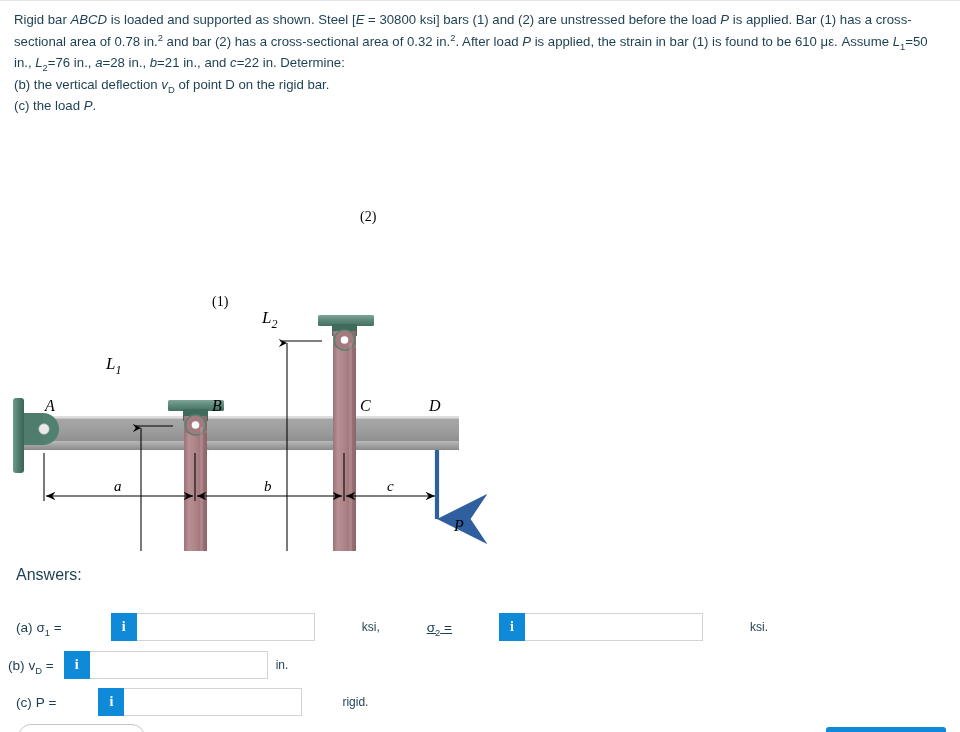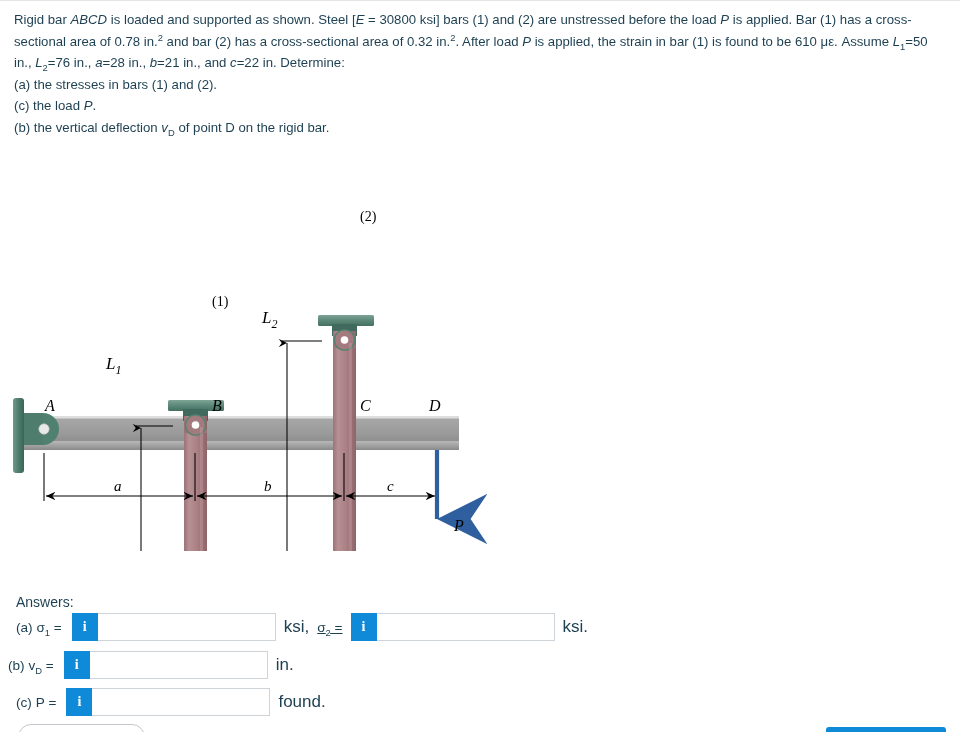--- a/index.html
+++ b/index.html
@@ -46,35 +46,35 @@
     top: 150px;
     width: 520px;
     height: 400px;
   }
   .figure svg { display: block; }
 
   
   .answers-label {
     position: absolute;
     left: 16px;
-    top: 593px;
-    font-size: 14px;
+    top: 565px;
+    font-size: 16px;
     color: #1c3f51;
   }
   .ans-row {
     position: absolute;
     display: flex;
     align-items: center;
     font-size: 13.6px;
     color: #1c3f51;
     white-space: nowrap;
   }
-  .ans-row.r-a { left: 16px; top: 612px; }
+  .ans-row.r-a { left: 16px; top: 612px; gap: 39px; }
   .ans-row.r-b { left: 8px; top: 650px; }
-  .ans-row.r-c { left: 16px; top: 687px; }
+  .ans-row.r-c { left: 16px; top: 687px; gap: 32px; }
 
   .rowlabel { font-size: 13.6px; margin-right: 6px; }
 
   .field {
     display: inline-flex;
     align-items: stretch;
     height: 28px;
     margin: 0 8px 0 4px;
   }
   .info-btn {
@@ -98,21 +98,21 @@
     border: 1px solid #cfd4d8;
     border-left: none;
     background: #ffffff;
     outline: none;
     font-family: "Liberation Sans", sans-serif;
     font-size: 13px;
     color: #1c3f51;
     padding: 0 6px;
     box-sizing: border-box;
   }
-  .unit { font-size: 17px; color: #1c3f51; }
+  .unit { font-size: 12px; color: #1c3f51; }
   .mid-text { font-size: 13.6px; color: #1c3f51; margin: 0 4px 0 8px; text-decoration: underline; }
 
   .etext-btn {
     position: absolute;
     left: 18px;
     top: 723px;
     width: 127px;
     height: 26px;
     border: 1px solid #c3c7cb;
     border-radius: 13px;
@@ -130,23 +130,22 @@
   }
   .mathit { font-family: "Liberation Serif", serif; font-style: italic; }
 </style>
 </head>
 <body>
 
 <div class="page">
 
   <div class="statement">
     <p><span>Rigid bar </span><i>ABCD</i><span> is loaded and supported as shown. Steel [</span><i>E</i><span> = 30800 ksi] bars (1) and (2) are unstressed before the load </span><i>P</i><span> is applied. Bar (1) has a cross-sectional area of 0.78 in.</span><sup>2</sup><span> and bar (2) has a cross-sectional area of 0.32 in.</span><sup>2</sup><span>. After load </span><i>P</i><span> is applied, the strain in bar (1) is found to be 610 με. Assume </span><i>L</i><sub>1</sub><span>=50 in., </span><i>L</i><sub>2</sub><span>=76 in., </span><i>a</i><span>=28 in., </span><i>b</i><span>=21 in., and </span><i>c</i><span>=22 in. Determine:</span></p>
-    <p>(a) the stresses in bars (1) and (2).</p>
+    <p><span>(b) the vertical deflection </span><i>v</i><sub>D</sub><span> of point D on the rigid bar.</span></p>
     <p><span>(c) the load </span><i>P</i><span>.</span></p>
-    <p><span>(b) the vertical deflection </span><i>v</i><sub>D</sub><span> of point D on the rigid bar.</span></p>
   </div>
 
   <div class="figure">
     <svg width="520" height="400" viewBox="0 0 520 400" xmlns="http://www.w3.org/2000/svg">
       <defs>
         <linearGradient id="barGrad" x1="0" y1="0" x2="1" y2="0">
           <stop offset="0%" stop-color="#9c7376"></stop>
           <stop offset="22%" stop-color="#b79095"></stop>
           <stop offset="55%" stop-color="#ab8184"></stop>
           <stop offset="100%" stop-color="#8d6568"></stop>
@@ -307,19 +306,19 @@
     </span>
     <span class="unit">in.</span>
   </div>
 
   <div class="ans-row r-c">
     <span class="rowlabel"><span>(c) P</span><sub></sub><span> =</span></span>
     <span class="field">
       <button class="info-btn">i</button>
       <input class="txt-input" type="text" value="" placeholder="" style="">
     </span>
-    <span class="unit">found.</span>
+    <span class="unit">rigid.</span>
   </div>
 
   <div class="etext-btn"></div>
   <div class="blue-btn"></div>
 
 </div>
 
 </body></html>

